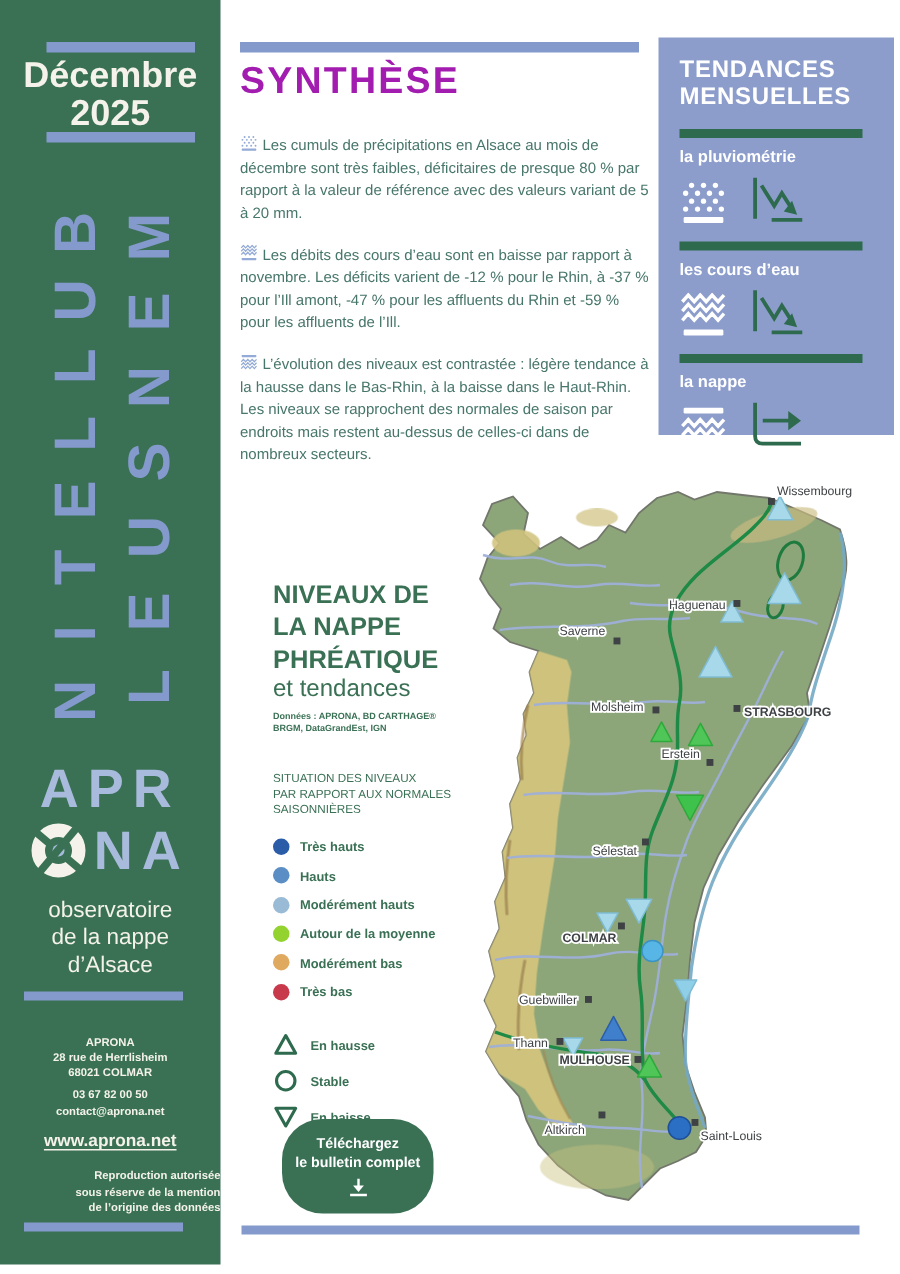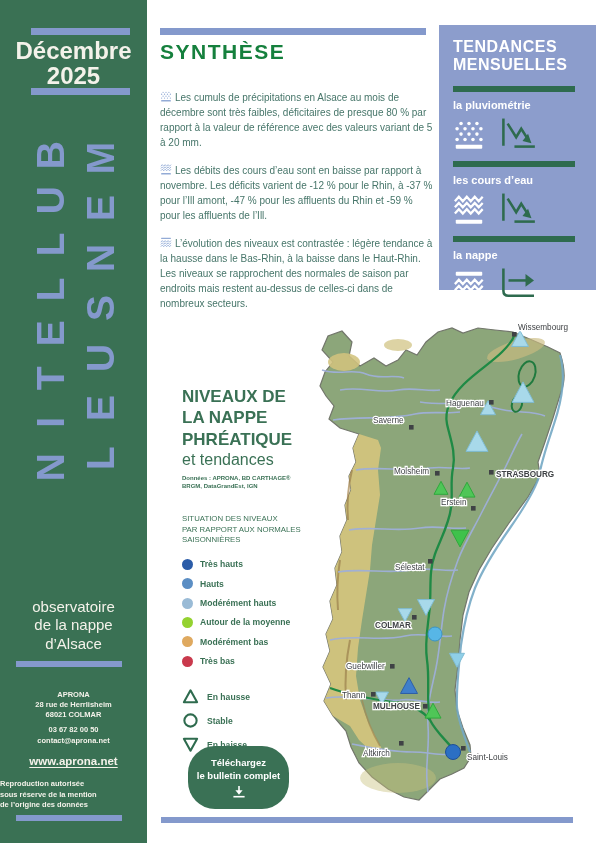--- a/index.html
+++ b/index.html
@@ -35,27 +35,27 @@
                    border-radius:50%; background:#A9BBDC; }
   #org-text { position:absolute; left:0; top:598px; width:147px; text-align:center;
               color:#F4F2EA; font-size:15px; line-height:1.22; }
   #addr-divider { left:16px; top:661px; width:106px; height:6px; }
   #address { position:absolute; left:0; top:690px; width:147px; text-align:center;
              color:#F4F2EA; font-size:7.5px; font-weight:bold; line-height:1.35; }
   .addr-gap { height:5px; }
   #website { position:absolute; left:0; top:755px; width:147px; text-align:center;
              color:#F4F2EA; font-size:11.5px; font-weight:bold; text-decoration:underline;
              text-underline-offset:2px; cursor:pointer; }
-  #notice { position:absolute; left:0; top:779px; width:147px; text-align:left;
+  #notice { position:absolute; left:0; top:779px; width:147px; text-align:right;
             color:#F4F2EA; font-size:7.5px; font-weight:bold; line-height:1.4; }
   #sidebar-bar-bottom { left:16px; top:815px; width:106px; height:6px; }
   
   #synthese-bar { left:160px; top:28px; width:266px; height:7px; }
-  #synthese-heading { position:absolute; left:160px; top:40px; color:#15803d;
-                      font-size:21px; font-weight:bold; letter-spacing:1.5px; }
+  #synthese-heading { position:absolute; left:160px; top:40px; color:#a21caf;
+                      font-size:25px; font-weight:bold; letter-spacing:1.5px; }
   #synthese-paragraphs { position:absolute; left:160px; top:90px; width:273px; }
   .para { color:#47766A; font-size:10px; line-height:1.5; margin-bottom:13px; }
   .p-icon { display:inline-block; width:12px; height:11px; vertical-align:-1px; margin-right:3px; }
   .p-icon svg { width:12px; height:11px; display:block; }
   
   #tendances { position:absolute; left:439px; top:25px; width:157px; height:265px;
                background:#8C9DCC; padding:13px 14px; }
   #tendances-heading { color:#ffffff; font-size:16px; font-weight:bold; line-height:1.15;
                        letter-spacing:.5px; }
   .t-divider { width:122px; height:6px; background:#2E6B4E; margin:11px 0 7px 0; }
@@ -116,20 +116,29 @@
     <div class="vword" id="vword-mensuel">
         <div class="vletter">M</div>
         <div class="vletter">E</div>
         <div class="vletter">N</div>
         <div class="vletter">S</div>
         <div class="vletter">U</div>
         <div class="vletter">E</div>
         <div class="vletter">L</div>
       </div>
 
+    <div id="logo">
+      <div>APR</div>
+      <div id="logo-line2">
+        <span id="logo-o">
+            <span class="o-dot"></span>
+          </span>
+        <span>NA</span>
+      </div>
+    </div>
 
     <div id="org-text">
       <div>observatoire</div>
       <div>de la nappe</div>
       <div>d’Alsace</div>
     </div>
 
     <div class="blue-bar" id="addr-divider"></div>
 
     <div id="address">

